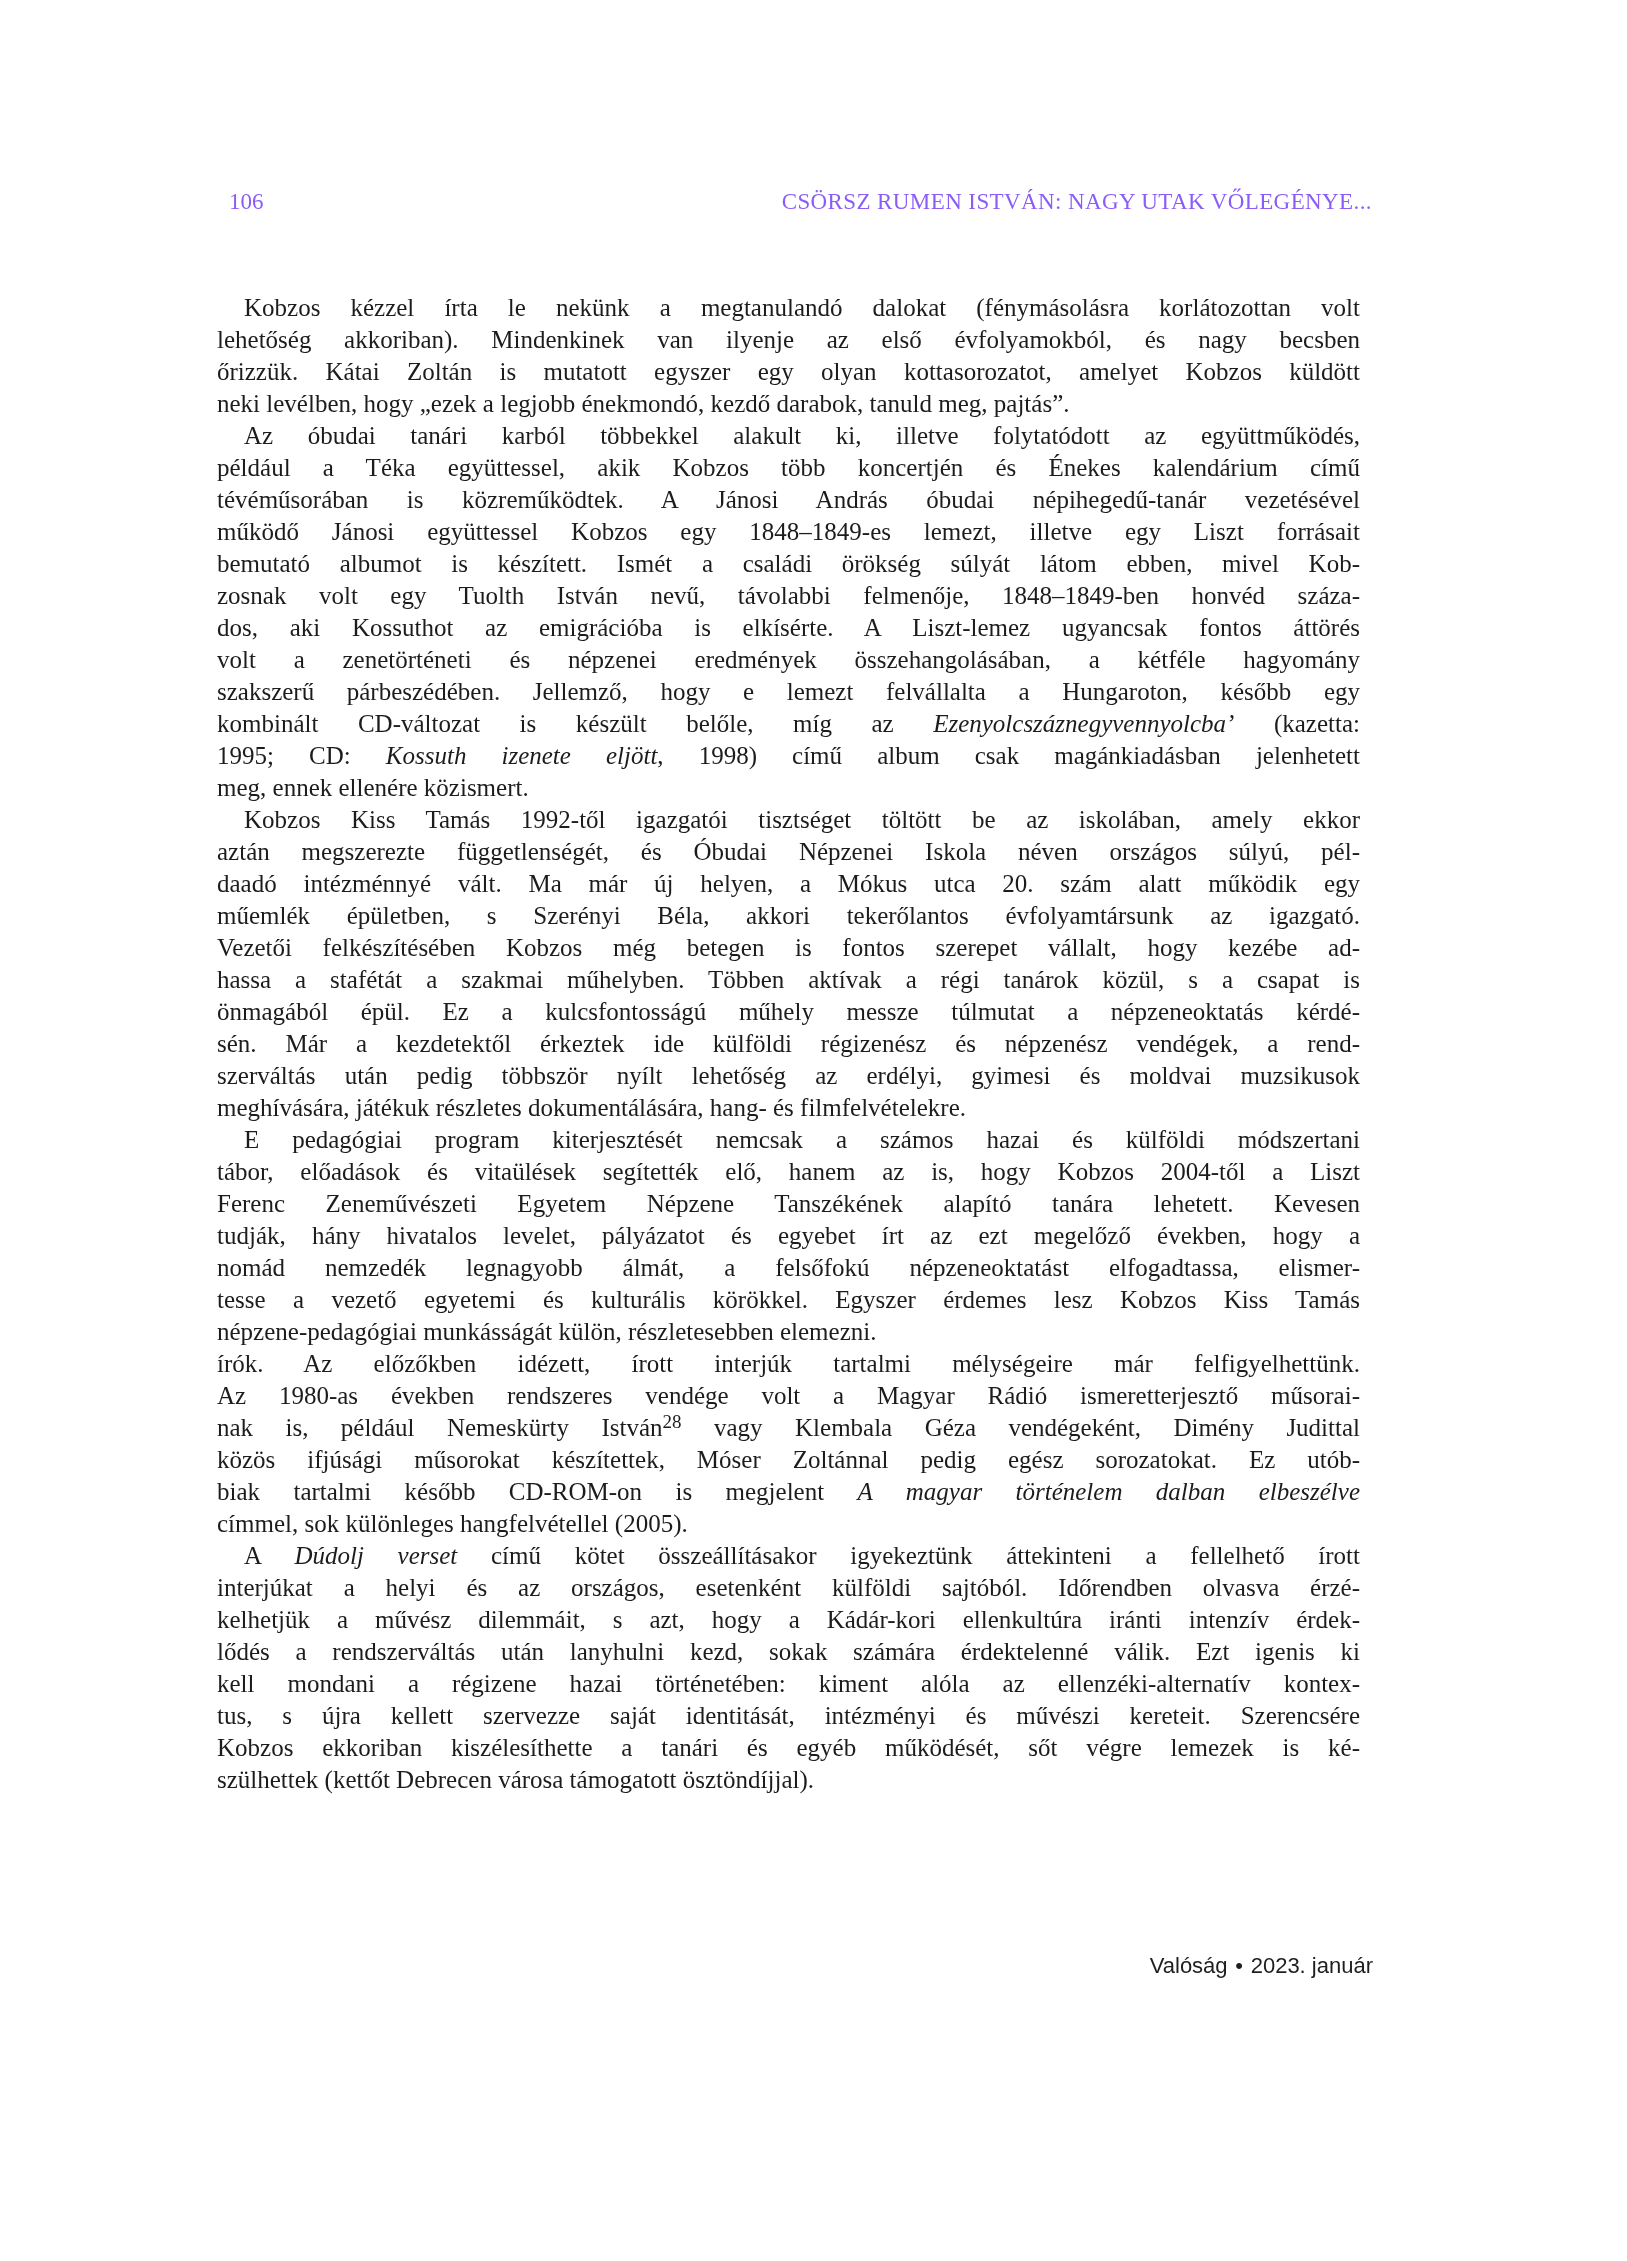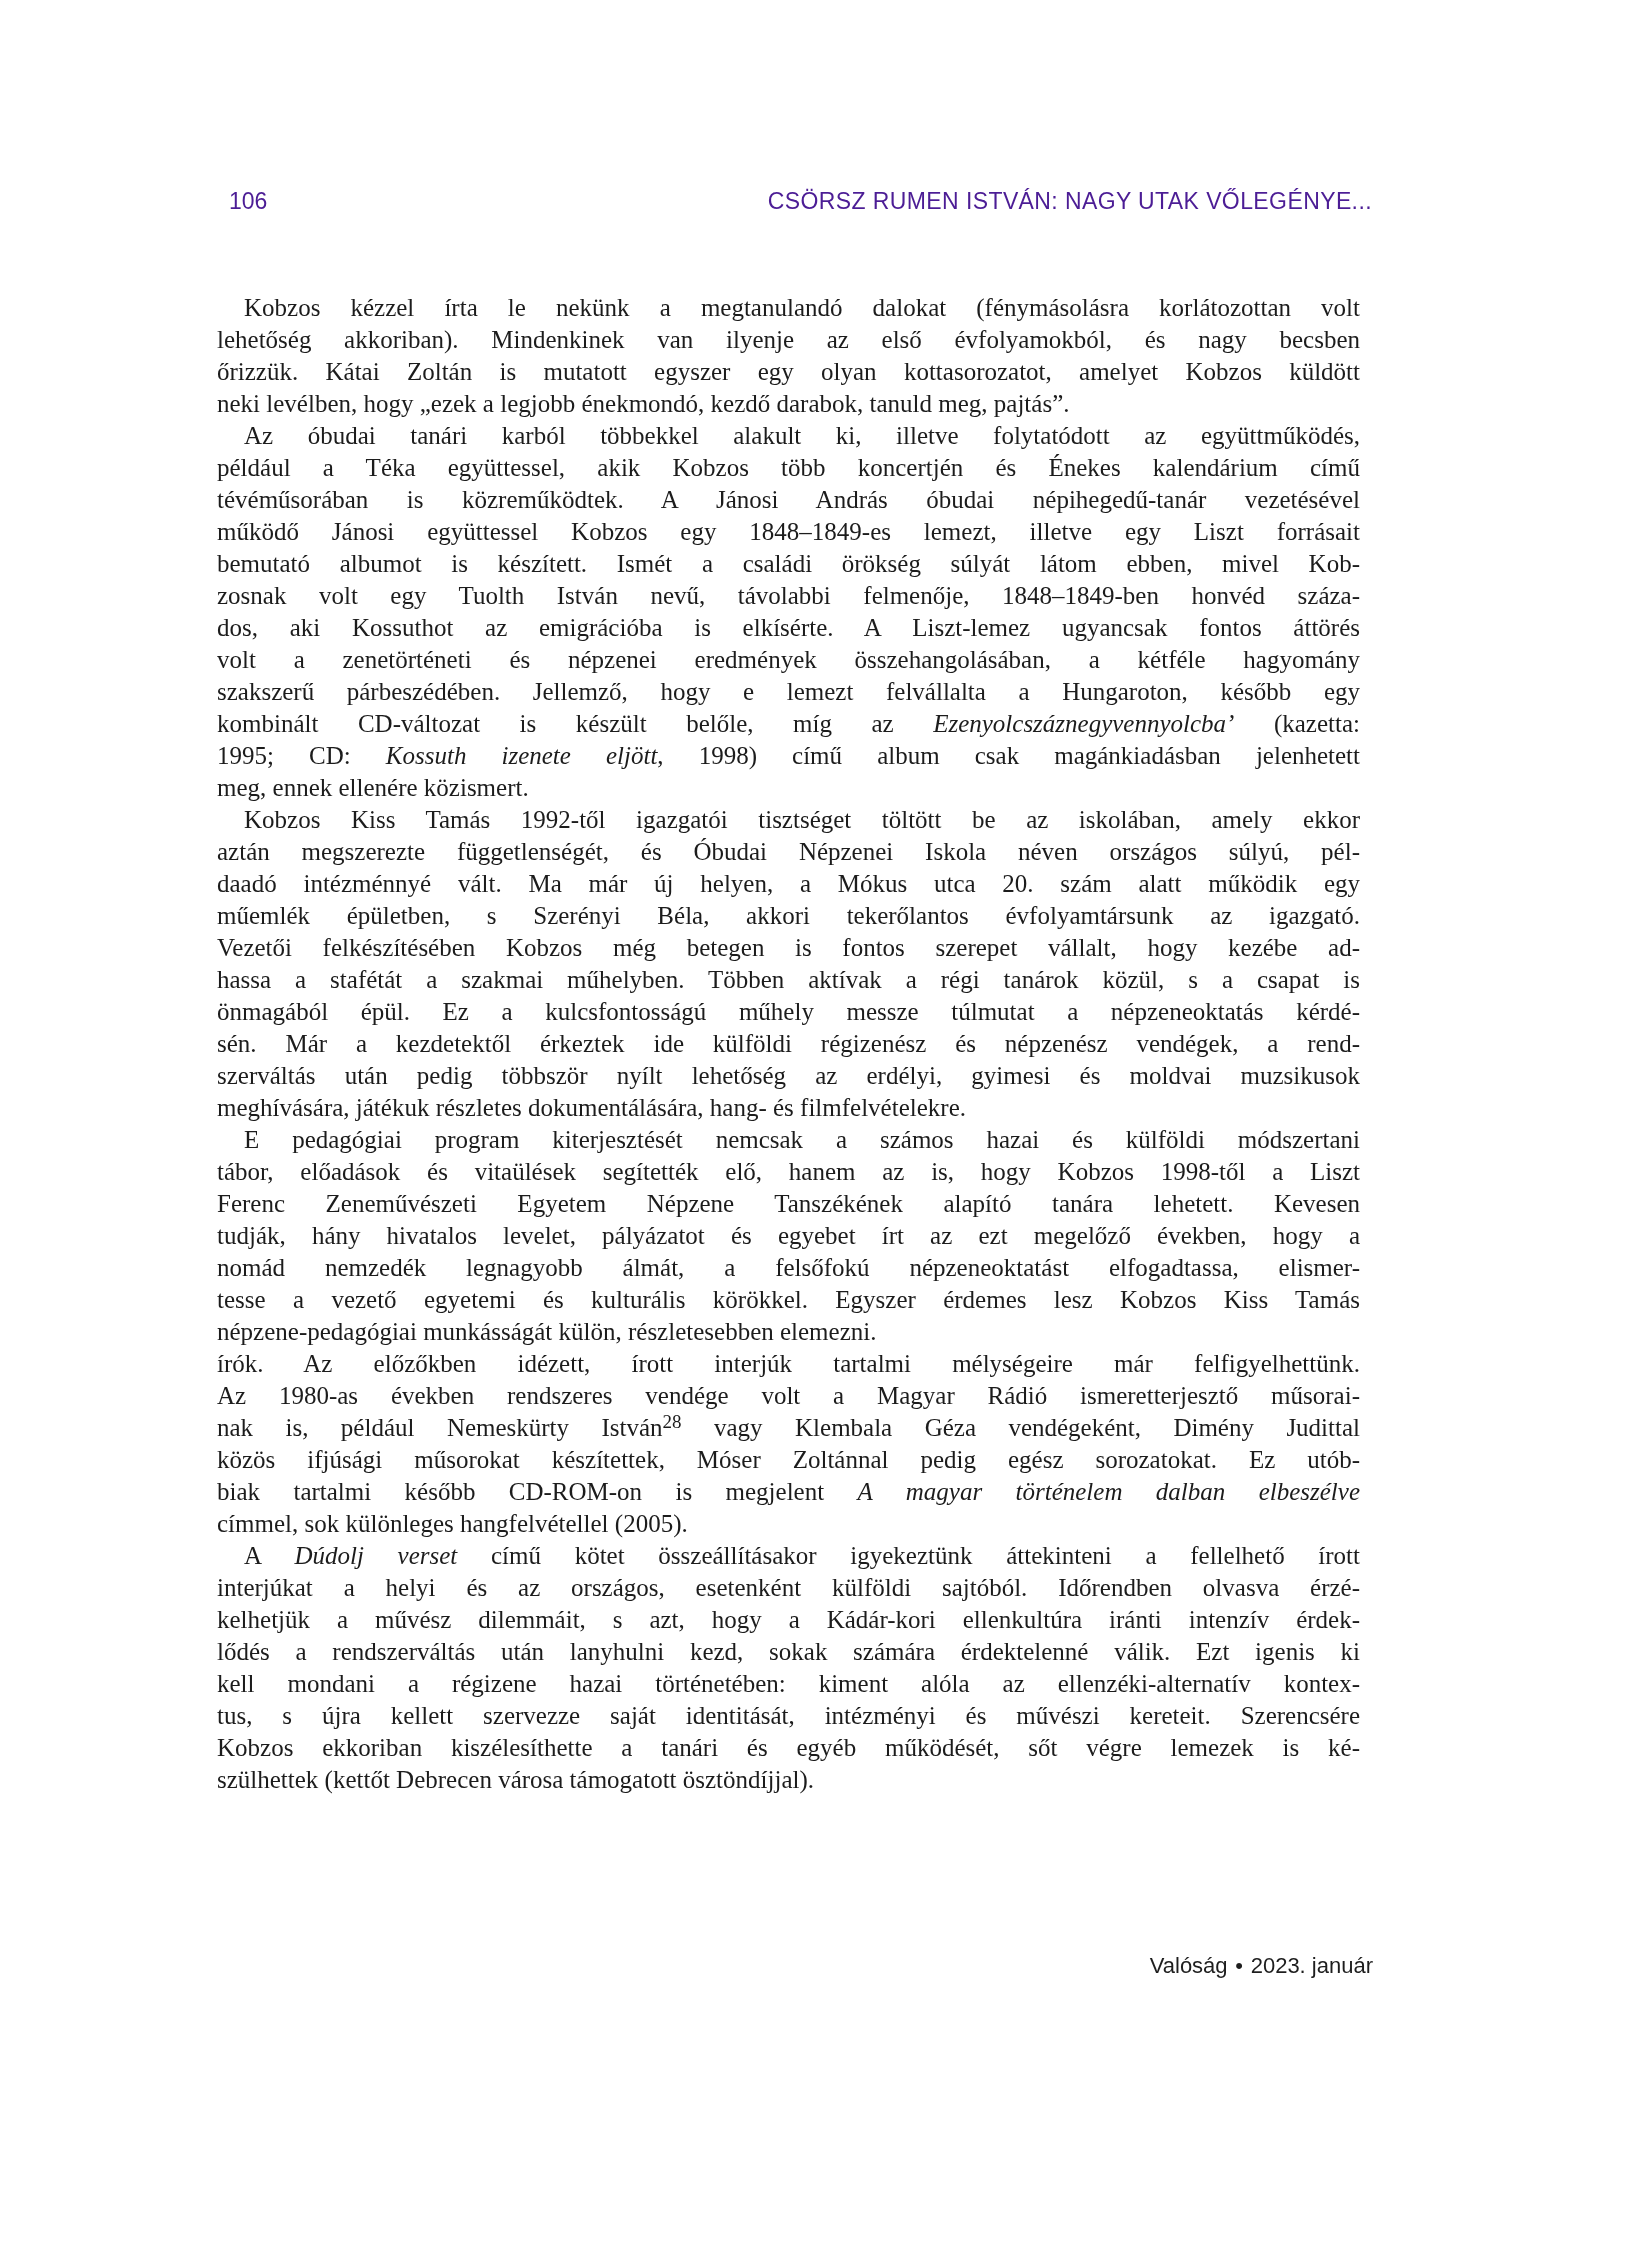--- a/index.html
+++ b/index.html
@@ -1,20 +1,20 @@
 <!DOCTYPE html>
 <html style="font-size:12.3px"><head>
 <meta charset="utf-8">
 <style>
   html, body { margin: 0; padding: 0; background: #ffffff; }
   body { width: 1628px; height: 2261px; position: relative; overflow: hidden; }
   .page { position: absolute; left: 0; top: 0; width: 1628px; height: 2261px; background: #fff; }
   .running-head {
     position: absolute; left: 229px; top: 186px; width: 1143px; height: 31px;
-    font-family: Liberation Sans, sans-serif; font-size: 23px; color: #4c1d95;
+    font-family: Liberation Serif, serif; font-size: 23px; color: #8b5cf6;
     display: flex; justify-content: space-between; align-items: center;
     letter-spacing: 0px;
   }
   .running-head .title { letter-spacing: 0.4px; }
   .body-text {
     position: absolute; left: 217px; top: 292px; width: 1143px;
     font-family: "Liberation Serif", serif; font-size: 25px; color: #1c1c1c;
   }
   .line {
     display: block; height: 32px; line-height: 32px; white-space: nowrap;
@@ -68,21 +68,21 @@
         <span class="line"><span>műemlék épületben, s Szerényi Béla, akkori tekerőlantos évfolyamtársunk az igazgató.</span></span>
         <span class="line"><span>Vezetői felkészítésében Kobzos még betegen is fontos szerepet vállalt, hogy kezébe ad-</span></span>
         <span class="line"><span>hassa a stafétát a szakmai műhelyben. Többen aktívak a régi tanárok közül, s a csapat is</span></span>
         <span class="line"><span>önmagából épül. Ez a kulcsfontosságú műhely messze túlmutat a népzeneoktatás kérdé-</span></span>
         <span class="line"><span>sén. Már a kezdetektől érkeztek ide külföldi régizenész és népzenész vendégek, a rend-</span></span>
         <span class="line"><span>szerváltás után pedig többször nyílt lehetőség az erdélyi, gyimesi és moldvai muzsikusok</span></span>
         <span class="line last"><span>meghívására, játékuk részletes dokumentálására, hang- és filmfelvételekre.</span></span>
       </div>
       <div>
         <span class="line indent"><span>E pedagógiai program kiterjesztését nemcsak a számos hazai és külföldi módszertani</span></span>
-        <span class="line"><span>tábor, előadások és vitaülések segítették elő, hanem az is, hogy Kobzos 1998-től a Liszt</span></span>
+        <span class="line"><span>tábor, előadások és vitaülések segítették elő, hanem az is, hogy Kobzos 2004-től a Liszt</span></span>
         <span class="line"><span>Ferenc Zeneművészeti Egyetem Népzene Tanszékének alapító tanára lehetett. Kevesen</span></span>
         <span class="line"><span>tudják, hány hivatalos levelet, pályázatot és egyebet írt az ezt megelőző években, hogy a</span></span>
         <span class="line"><span>nomád nemzedék legnagyobb álmát, a felsőfokú népzeneoktatást elfogadtassa, elismer-</span></span>
         <span class="line"><span>tesse a vezető egyetemi és kulturális körökkel. Egyszer érdemes lesz Kobzos Kiss Tamás</span></span>
         <span class="line last"><span>népzene-pedagógiai munkásságát külön, részletesebben elemezni.</span></span>
       </div>
       <div>
         <span class="line"><span>írók. Az előzőkben idézett, írott interjúk tartalmi mélységeire már felfigyelhettünk.</span></span>
         <span class="line"><span>Az 1980-as években rendszeres vendége volt a Magyar Rádió ismeretterjesztő műsorai-</span></span>
         <span class="line"><span>nak is, például Nemeskürty István</span><sup>28</sup><span> vagy Klembala Géza vendégeként, Dimény Judittal</span></span>

